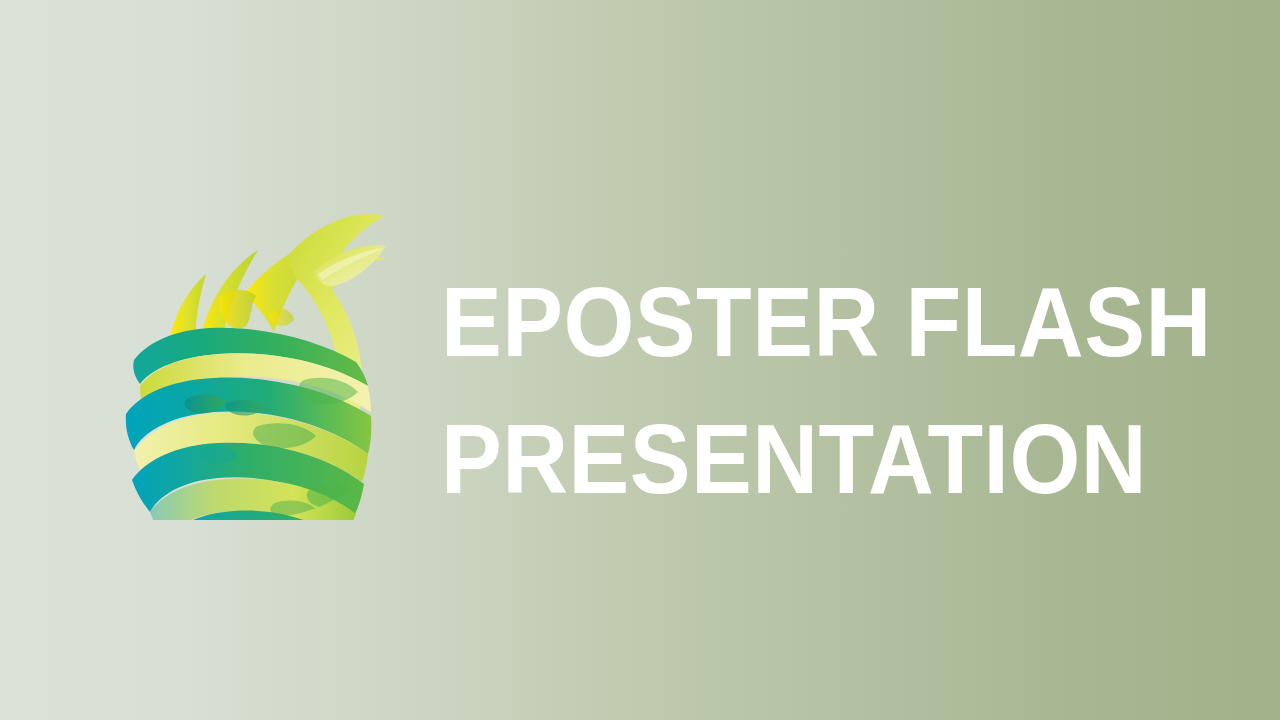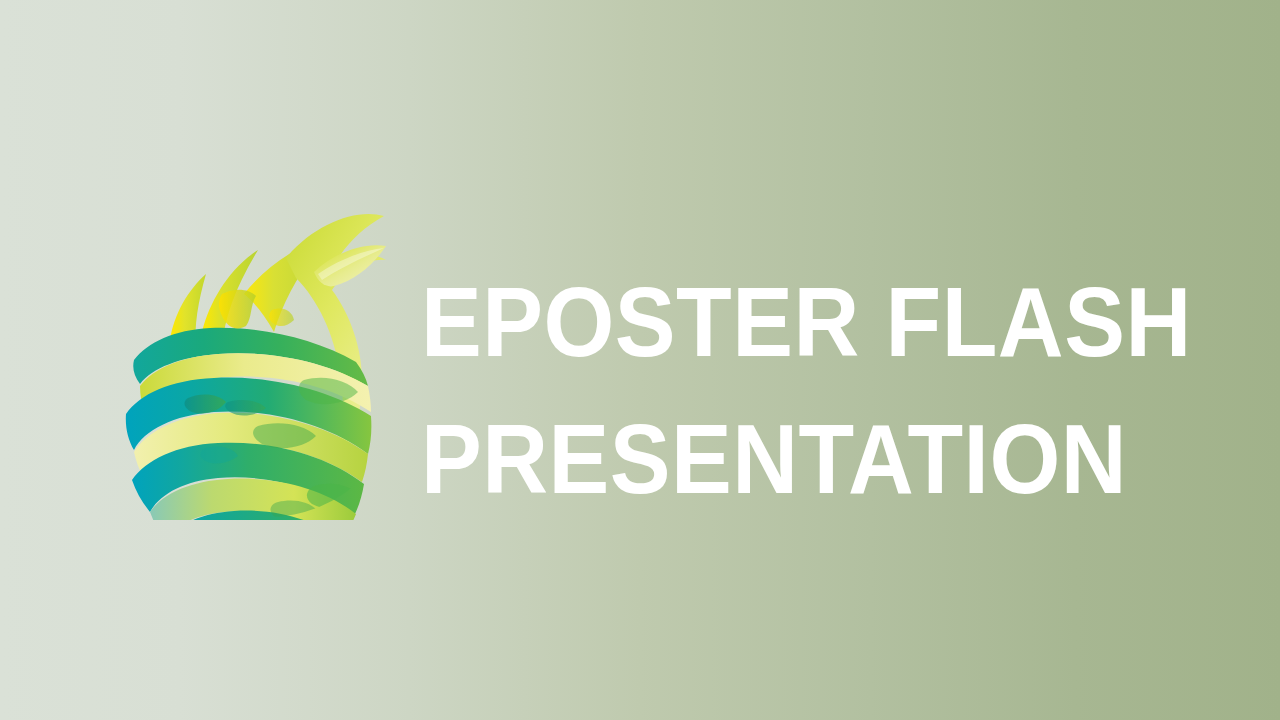--- a/index.html
+++ b/index.html
@@ -39,21 +39,21 @@
   }
   #logo-mark svg {
     display: block;
     width: 100%;
     height: 100%;
   }
 
   
   #title-block {
     position: absolute;
-    left: 421px;
+    left: 441px;
     top: 254px;
     width: 790px;
   }
   .title-line {
     color: #ffffff;
     font-family: "Liberation Sans", sans-serif;
     font-weight: bold;
     font-size: 98px;
     line-height: 137px;
     letter-spacing: 0.5px;

